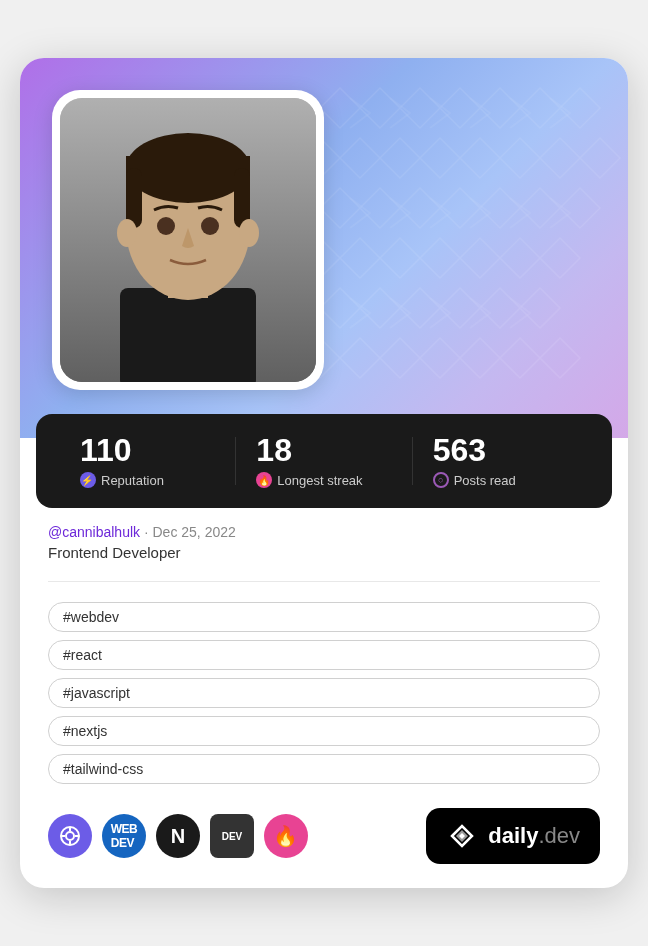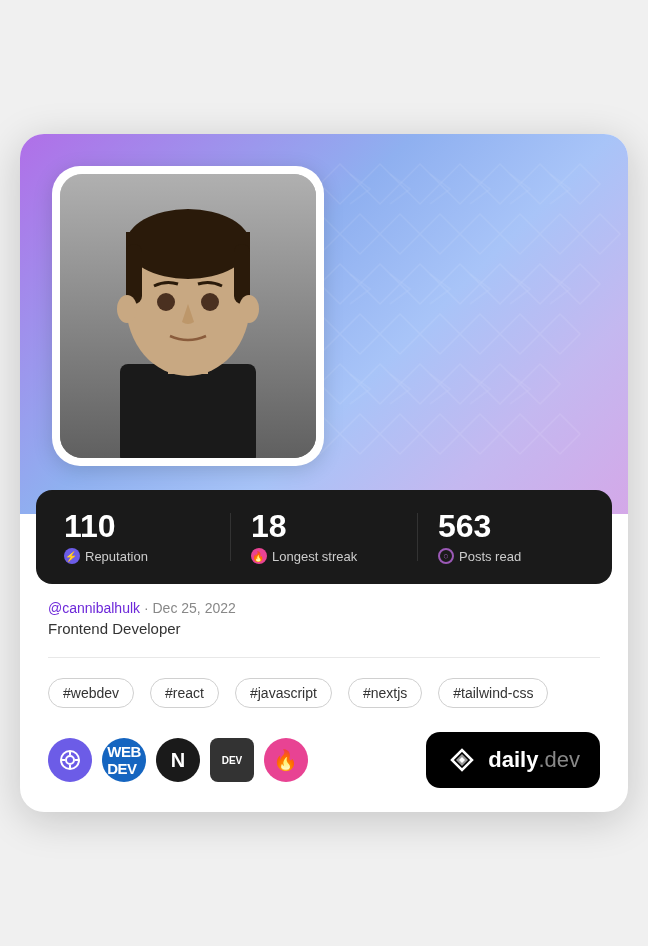--- a/index.html
+++ b/index.html
@@ -59,21 +59,21 @@
       background: linear-gradient(160deg, #c8c8c8 0%, #888 50%, #555 100%);
       overflow: hidden;
       position: relative;
     }
 
     
     .stats-bar {
       background: #1a1a1a;
       margin: 0 16px;
       border-radius: 16px;
-      padding: 20px 28px;
+      padding: 20px 44px;
       display: flex;
       align-items: center;
       gap: 0;
       position: relative;
       top: -24px;
     }
 
     .stat-item {
       flex: 1;
       display: flex;
@@ -164,22 +164,23 @@
     .divider {
       height: 1px;
       background: #e8e8e8;
       margin-bottom: 20px;
     }
 
     
     .tags-section {
       display: flex;
       flex-wrap: wrap;
-      gap: 16px;
+      gap: 8px;
       margin-bottom: 24px;
+      flex-direction: column;
     }
 
     .tag {
       border: 1.5px solid #d0d0d0;
       border-radius: 20px;
       padding: 6px 14px;
       font-size: 14px;
       color: #333;
       font-weight: 400;
     }
@@ -427,21 +428,21 @@
           <svg width="22" height="22" viewBox="0 0 22 22" fill="none" xmlns="http://www.w3.org/2000/svg">
             <circle cx="11" cy="11" r="9" stroke="white" stroke-width="2"></circle>
             <circle cx="11" cy="11" r="4" stroke="white" stroke-width="2"></circle>
             <line x1="11" y1="2" x2="11" y2="6" stroke="white" stroke-width="2"></line>
             <line x1="11" y1="16" x2="11" y2="20" stroke="white" stroke-width="2"></line>
             <line x1="2" y1="11" x2="6" y2="11" stroke="white" stroke-width="2"></line>
             <line x1="16" y1="11" x2="20" y2="11" stroke="white" stroke-width="2"></line>
           </svg>
         </div>
 
-        <div class="social-icon webdev" style="background:#1565c0; font-size:15px; font-weight:900; letter-spacing:-0.5px;">
+        <div class="social-icon webdev" style="background:#1565c0; font-size:12px; font-weight:900; letter-spacing:-0.5px;">
           WEB<br style="line-height:0.8">DEV
         </div>
 
         <div class="social-icon next" style="background:#1a1a1a; font-size:20px; font-weight:900; font-family: Arial Black, sans-serif;">
           N
         </div>
 
         <div class="social-icon dev" style="background:#333; font-size:10px; font-weight:900; border-radius:8px; width:44px; height:44px;">
           DEV
         </div>

